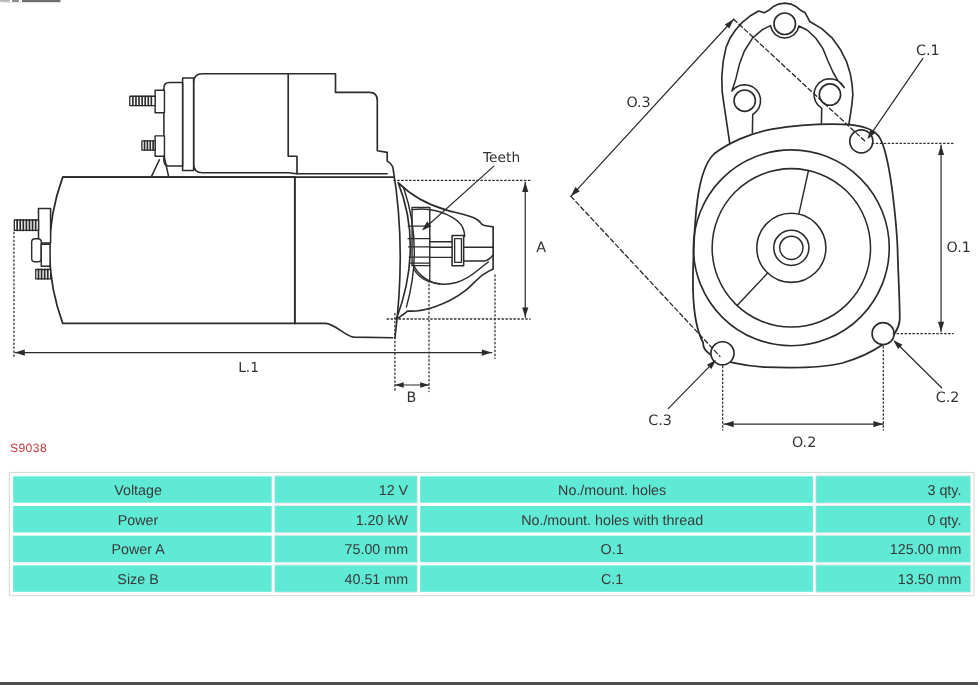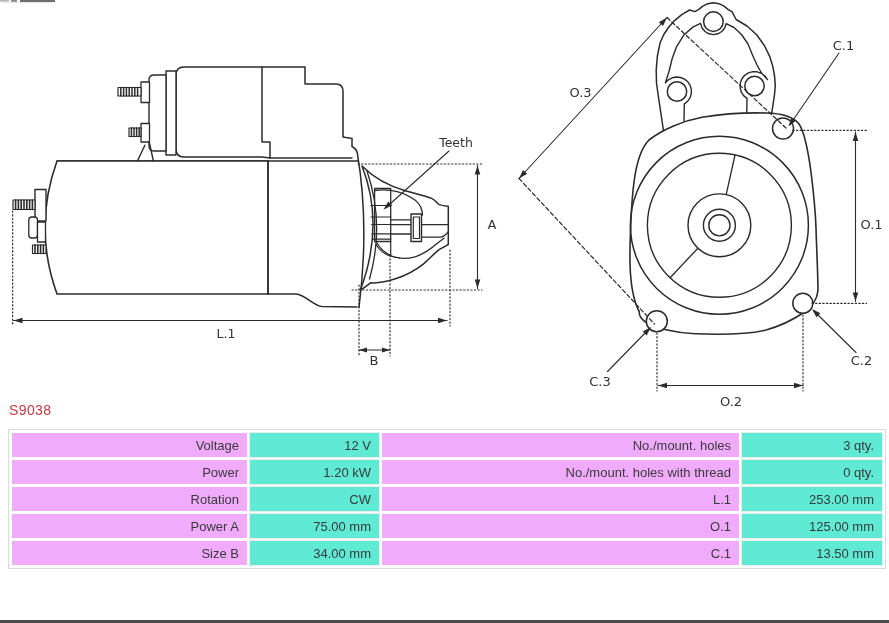--- a/index.html
+++ b/index.html
@@ -1,25 +1,25 @@
 <!DOCTYPE html>
 <html><head>
 <meta charset="utf-8">
 <style>
   html,body{margin:0;padding:0;}
   body{width:889px;height:623px;background:#ffffff;position:relative;overflow:hidden;
        font-family:"DejaVu Sans","Liberation Sans",sans-serif;}
   #diagram{position:absolute;left:0;top:0;}
   #watermark-fragment{position:absolute;left:0;top:0;width:56px;height:3px;}
-  #part-number{position:absolute;left:9px;top:402px;font-size:14px;font-weight:400;color:#c5383f;letter-spacing:0.4px;font-family:"Liberation Sans",sans-serif;}
+  #part-number{position:absolute;left:9px;top:402px;font-size:11px;font-weight:400;color:#c5383f;letter-spacing:0.4px;font-family:"Liberation Sans",sans-serif;}
   #spec-table{position:absolute;left:8px;top:429px;border-collapse:separate;border-spacing:3px;
               table-layout:fixed;width:878px;border:1px solid #d9d9d9;background:#ffffff;}
   #spec-table td{height:24px;padding:0 8px 0 0;font-size:13px;color:#3a3a3a;text-align:right;font-family:"Liberation Sans",sans-serif;
                  vertical-align:middle;overflow:hidden;white-space:nowrap;}
-  #spec-table td.lbl{background:#f0abfc;}
+  #spec-table td.lbl{background:#5eead4;text-align:center;}
   #spec-table td.val{background:#5eead4;box-shadow:0 0 0 1px #ececec;}
   #bottom-bar{position:absolute;left:0;top:620px;width:889px;height:3px;background:#4c4c4c;}
   svg text{fill:#333333;}
 </style>
 </head>
 <body>
 
 <svg id="watermark-fragment" width="56" height="3" viewBox="0 0 56 3">
   <rect x="0" y="0" width="9" height="1.6" fill="#b5b5b5"></rect>
   <rect x="11" y="0" width="6" height="1.8" fill="#8a8a8a"></rect>
@@ -251,33 +251,27 @@
       <td class="lbl">No./mount. holes</td>
       <td class="val">3 qty.</td>
     </tr>
     <tr>
       <td class="lbl">Power</td>
       <td class="val">1.20 kW</td>
       <td class="lbl">No./mount. holes with thread</td>
       <td class="val">0 qty.</td>
     </tr>
     <tr>
-      <td class="lbl">Rotation</td>
-      <td class="val">CW</td>
-      <td class="lbl">L.1</td>
-      <td class="val">253.00 mm</td>
-    </tr>
-    <tr>
       <td class="lbl">Power A</td>
       <td class="val">75.00 mm</td>
       <td class="lbl">O.1</td>
       <td class="val">125.00 mm</td>
     </tr>
     <tr>
       <td class="lbl">Size B</td>
-      <td class="val">34.00 mm</td>
+      <td class="val">40.51 mm</td>
       <td class="lbl">C.1</td>
       <td class="val">13.50 mm</td>
     </tr>
   </tbody>
 </table>
 
 <div id="bottom-bar"></div>
 
 </body></html>

